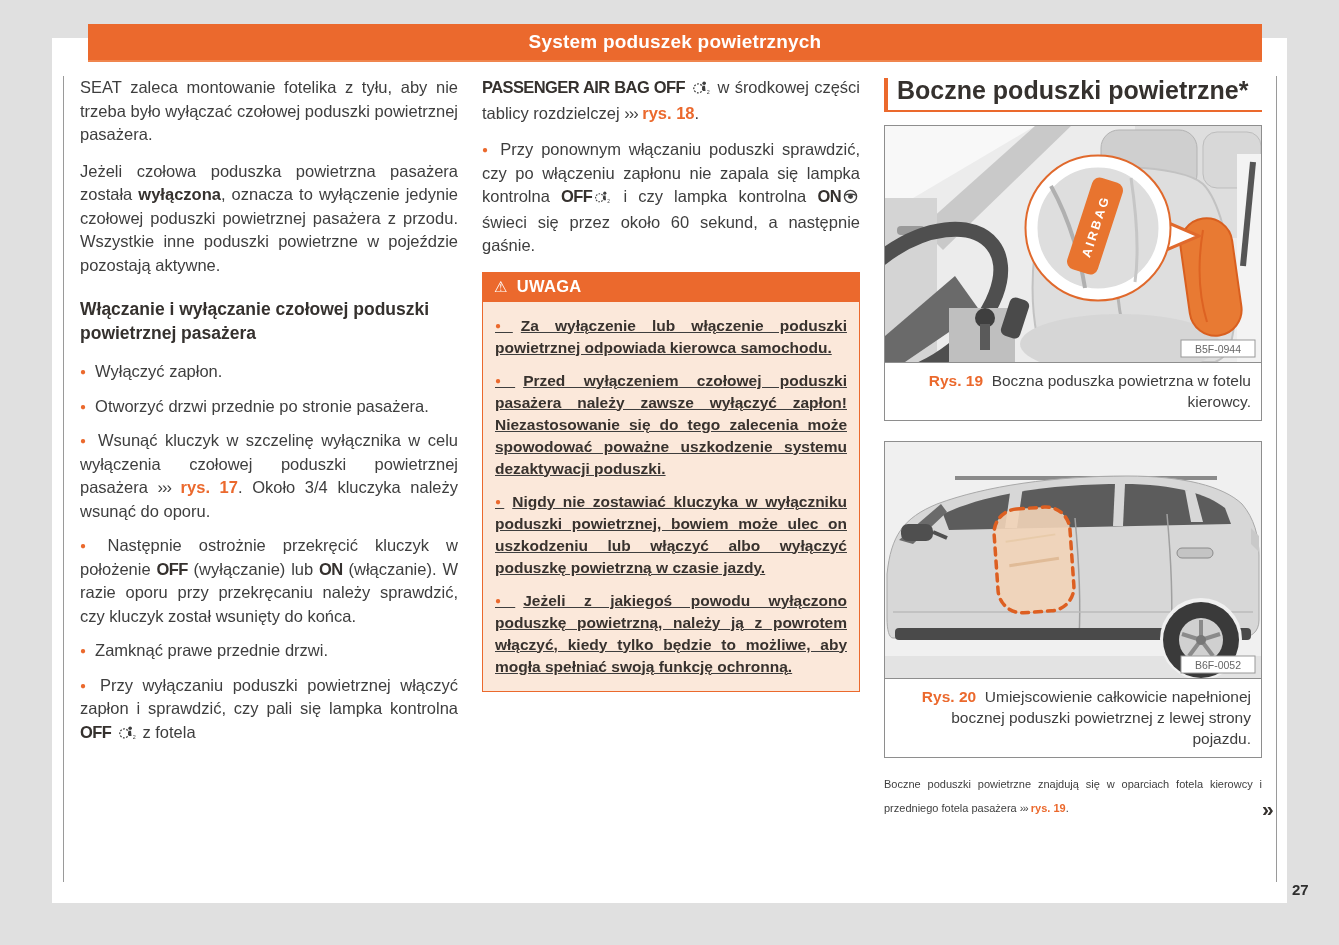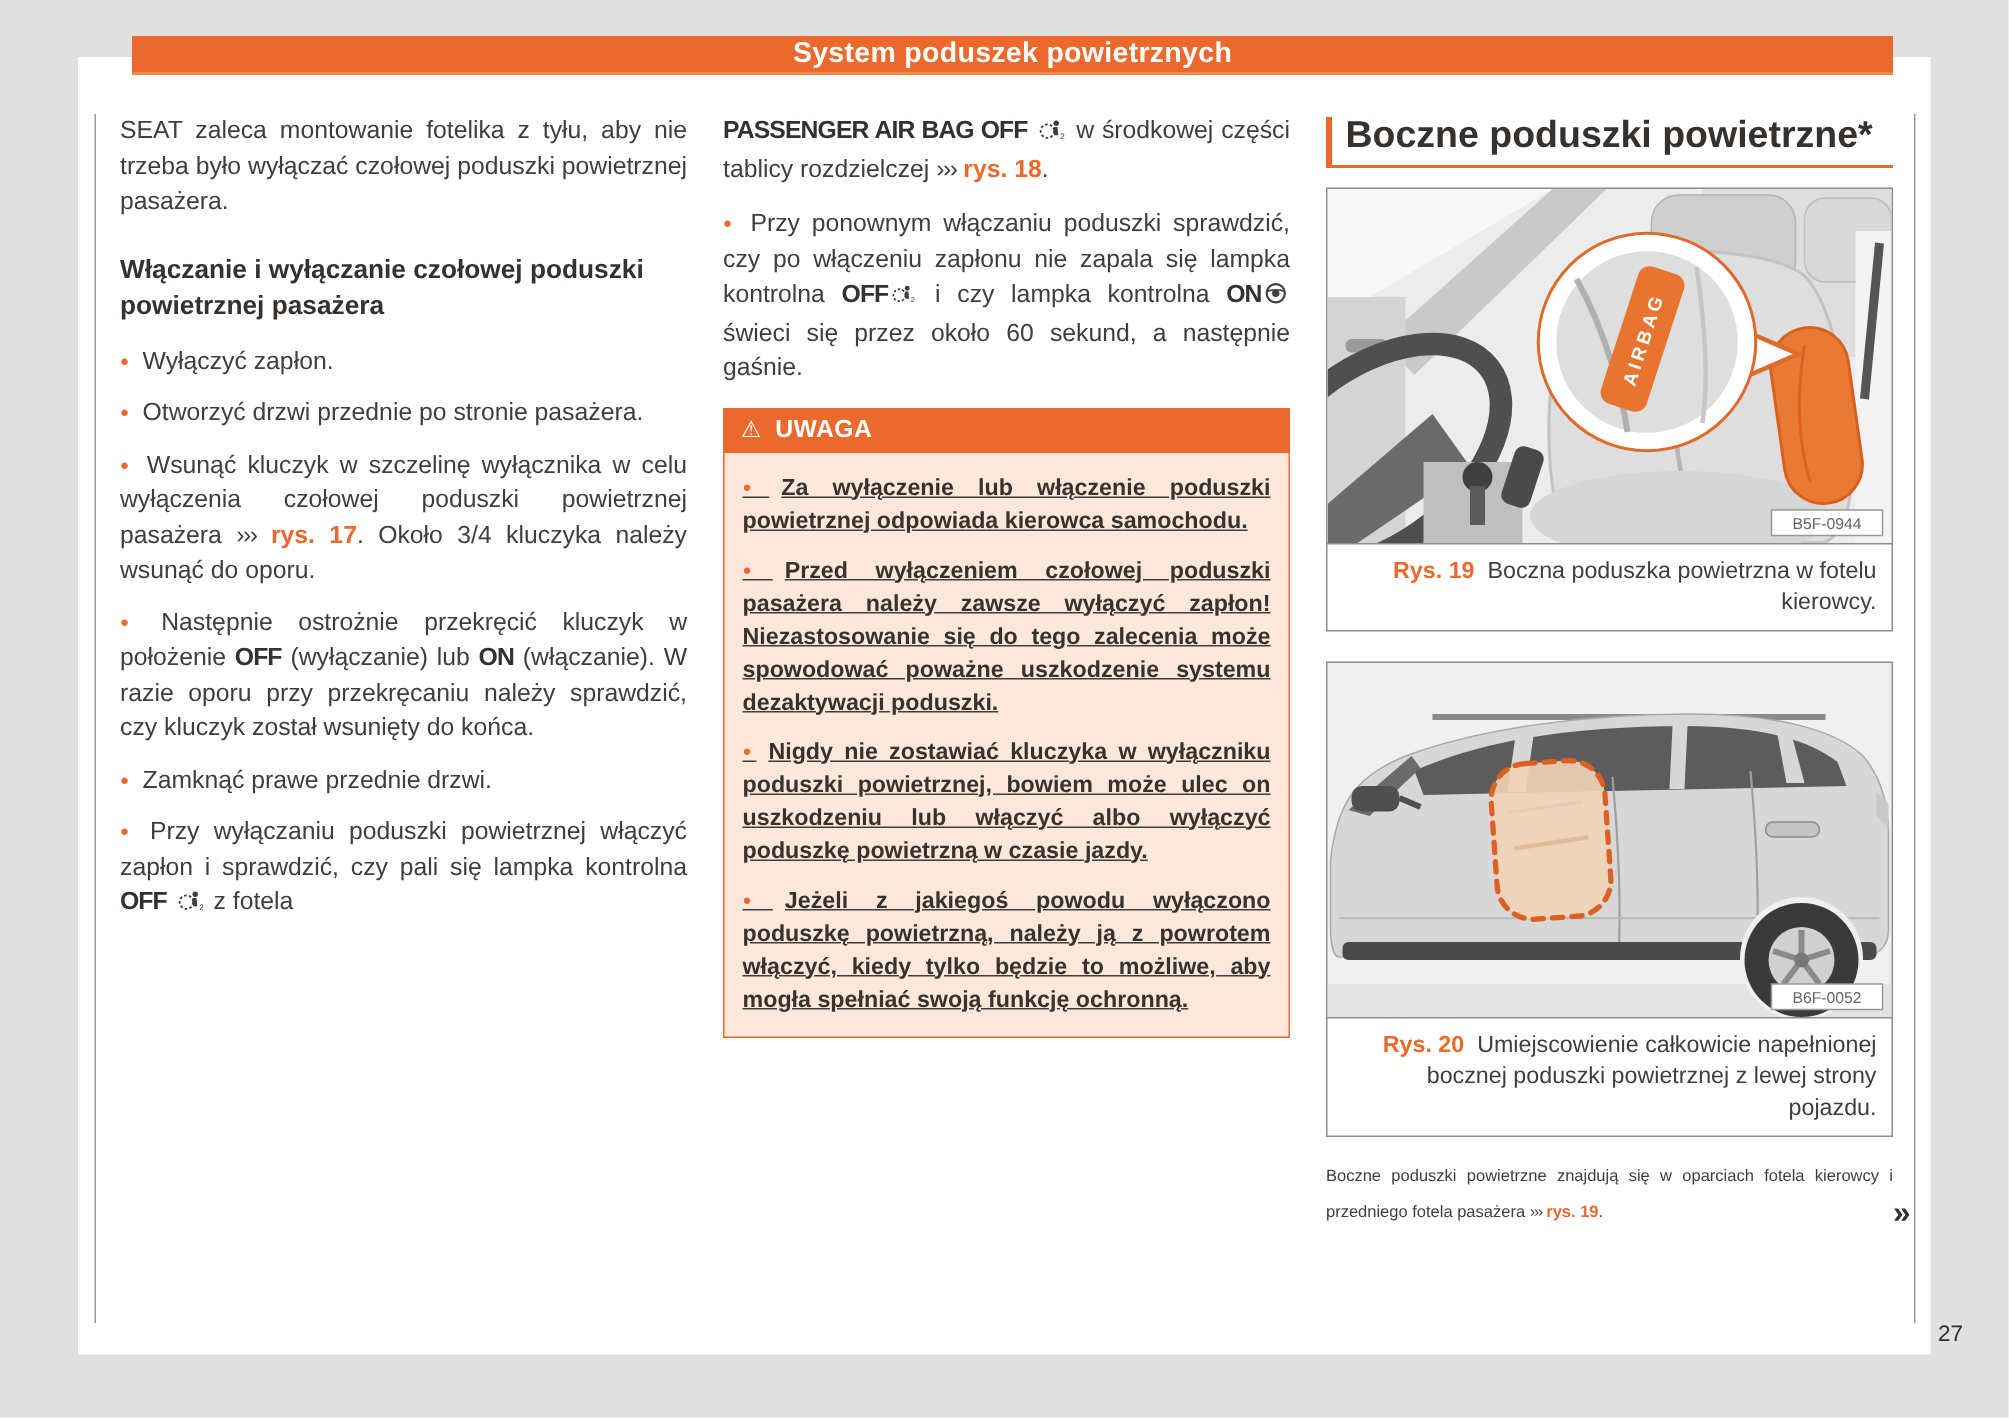--- a/index.html
+++ b/index.html
@@ -12,21 +12,21 @@
   *{box-sizing:border-box;}
   html,body{margin:0;padding:0;}
   body{
     width:1339px;height:945px;position:relative;overflow:hidden;
     background:#E0E0E0;
     font-family:"Liberation Sans",sans-serif;
     color:var(--txt);
   }
   .page{position:absolute;left:52px;top:38px;width:1235px;height:865px;background:#ffffff;}
   .header-bar{
-    position:absolute;left:88px;top:24px;width:1174px;height:26px;
+    position:absolute;left:88px;top:24px;width:1174px;height:38px;
     background:var(--accent);color:#fff;
     display:flex;align-items:center;justify-content:center;
     font-size:19px;font-weight:bold;letter-spacing:.2px;
     border-bottom:2px solid #f0854d;
   }
   .vline{position:absolute;top:76px;height:806px;width:1px;background:#9A9A9A;}
   .vline.left{left:63px;}
   .vline.right{left:1276px;}
 
   .col{position:absolute;top:76px;width:378px;font-size:16.5px;line-height:23.5px;text-align:justify;}
@@ -63,35 +63,36 @@
   
   .sec-head-wrap{border-left:4px solid var(--accent);border-bottom:2px solid var(--accent);
     padding:1px 0 9px 9px;margin-bottom:13px;}
   .sec-head{font-size:25px;font-weight:bold;color:var(--dark);line-height:22px;}
   .figframe{border:1px solid var(--frame);height:238px;background:#EDEDED;overflow:hidden;}
   .figcap{border:1px solid var(--frame);margin-top:-1px;background:#fff;
     padding:7px 10px 8px 10px;font-size:15.5px;line-height:21px;text-align:right;}
   .fig2{margin-top:20px;}
   .rightpara{margin-top:15px;font-size:11px;line-height:23.5px;text-align:justify;}
   .contmark{position:absolute;left:1262px;top:797px;font-size:21px;font-weight:bold;color:var(--dark);}
-  .pagenum{position:absolute;left:1292px;top:881px;font-size:15px;font-weight:normal;color:#2e2e2e;text-align:center;}
+  .pagenum{position:absolute;left:1292px;top:881px;font-size:15px;font-weight:bold;color:#2e2e2e;text-align:center;}
   svg text{font-family:"Liberation Sans",sans-serif;}
 </style>
 </head>
 <body>
 
 <div class="page"></div>
 <div class="header-bar">
   <span>System poduszek powietrznych</span>
 </div>
 <div class="vline left"></div>
 <div class="vline right"></div>
 
 <div class="col col1">
   <p><span>SEAT zaleca montowanie fotelika z tyłu, aby nie trzeba było wyłączać czołowej poduszki powietrznej pasażera.</span></p>
+  <p><span>Jeżeli czołowa poduszka powietrzna pasażera została </span><b>wyłączona</b><span>, oznacza to wyłączenie jedynie czołowej poduszki powietrznej pasażera z przodu. Wszystkie inne poduszki powietrzne w pojeździe pozostają aktywne.</span></p>
   <div class="subhead">Włączanie i wyłączanie czołowej poduszki powietrznej pasażera</div>
   <p class="blt"><span>Wyłączyć zapłon.</span></p>
   <p class="blt"><span>Otworzyć drzwi przednie po stronie pasażera.</span></p>
   <p class="blt"><span>Wsunąć kluczyk w szczelinę wyłącznika w celu wyłączenia czołowej poduszki powietrznej pasażera </span><span class="arrows">›››</span> <span class="ref">rys. 17</span><span>. Około 3/4 kluczyka należy wsunąć do oporu.</span></p>
   <p class="blt"><span>Następnie ostrożnie przekręcić kluczyk w położenie </span><span class="lamp">OFF</span><span> (wyłączanie) lub </span><span class="lamp">ON</span><span> (włączanie). W razie oporu przy przekręcaniu należy sprawdzić, czy kluczyk został wsunięty do końca.</span></p>
   <p class="blt"><span>Zamknąć prawe przednie drzwi.</span></p>
   <p class="blt"><span>Przy wyłączaniu poduszki powietrznej włączyć zapłon i sprawdzić, czy pali się lampka kontrolna </span><span class="lamp">OFF</span>
     <span class="ico"><svg width="18" height="15" viewBox="0 0 20 16">
           <circle cx="7" cy="9" r="5" fill="none" stroke="#3E3E3E" stroke-width="1.4" stroke-dasharray="2 1.6"></circle>
           <circle cx="13.5" cy="3.2" r="2" fill="#3E3E3E"></circle>

